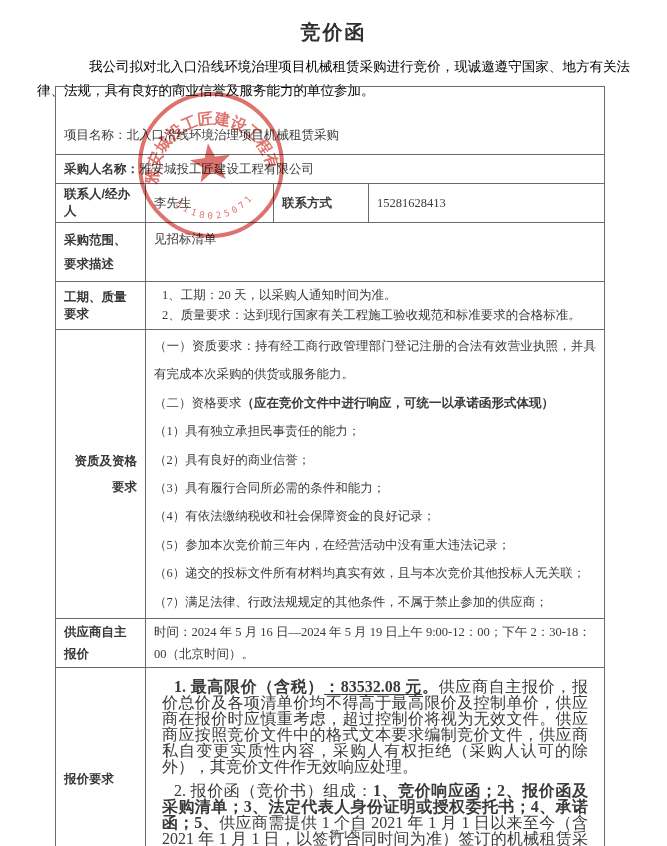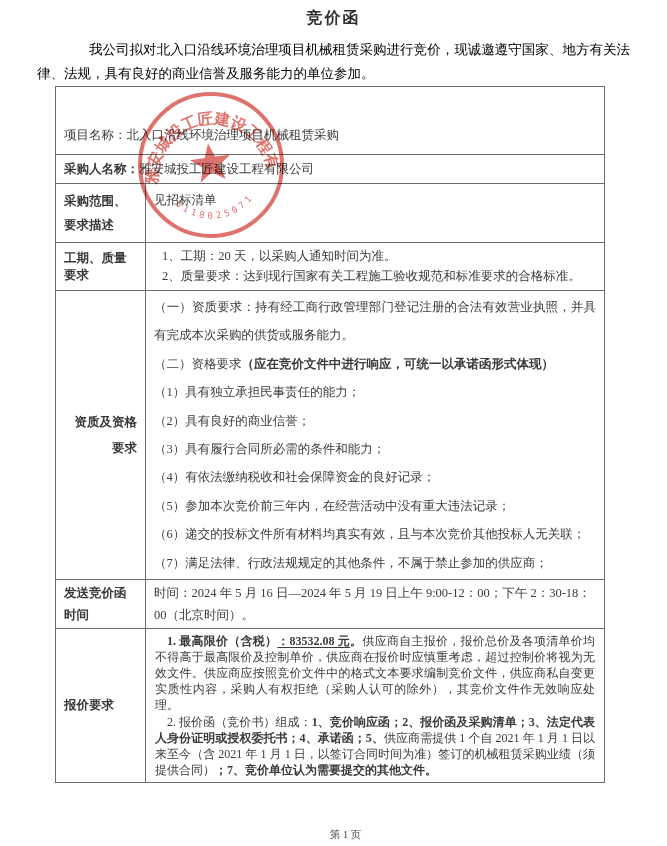--- a/index.html
+++ b/index.html
@@ -5,23 +5,23 @@
   html,body{margin:0;padding:0;}
   body{
     width:667px;height:846px;
     background:#ffffff;
     position:relative;
     font-family:"Liberation Serif","DejaVu Serif",serif;
     color:#3a3a3a;
     overflow:hidden;
   }
   .title{
-    margin:8px 0 0 0;
+    margin:19px 0 0 0;
     text-align:center;
-    font-size:16px;
+    font-size:20px;
     font-weight:bold;
     letter-spacing:2px;
     color:#2f2f2f;
   }
   .intro{
     margin:9px 37px 0 37px;
     font-size:13.5px;
     line-height:23.5px;
     text-align:justify;
     text-indent:52px;
@@ -60,21 +60,21 @@
   tr.r7 td.lbl{text-align:right; line-height:26px;}
   tr.r8 td.lbl{line-height:22px;}
   .inline-lbl{
     font-family:"Liberation Sans","DejaVu Sans",sans-serif;
     font-weight:bold;
   }
   .r6c div{line-height:19.5px;margin-left:8px;}
   .qwrap div{line-height:28.4px; font-size:12.5px; text-align:justify;}
   .r8v{line-height:22px;}
   .r9c{padding:3px 8px !important;}
-  .r9c p{margin:1px; font-size:12px; line-height:16px; text-align:justify; text-indent:12px;}
+  .r9c p{margin:8px; font-size:16px; line-height:16px; text-align:justify; text-indent:12px;}
   .b{font-weight:bold;}
   .u{text-decoration:underline; text-underline-offset:2px;}
   .footer{
     position:absolute;
     left:12px; top:828px; width:667px;
     text-align:center;
     font-size:10.5px;
     color:#4a4a4a;
   }
   .stamp{
@@ -100,20 +100,26 @@
       <col style="width:95px">
       <col style="width:236px">
   </colgroup>
   <tbody>
       <tr class="r1">
     <td colspan="4"><span>项目名称：</span><span>北入口沿线环境治理项目机械租赁采购</span></td>
   </tr>
   <tr class="r2">
     <td colspan="4"><span class="inline-lbl">采购人名称：</span><span>雅安城投工匠建设工程有限公司</span></td>
   </tr>
+  <tr class="r3">
+    <td class="lbl">联系人/经办人</td>
+    <td>李先生</td>
+    <td class="lbl">联系方式</td>
+    <td>15281628413</td>
+  </tr>
   <tr class="r5">
     <td class="lbl">采购范围、要求描述</td>
     <td colspan="3" style="vertical-align:top; padding-top:8px;">见招标清单</td>
   </tr>
   <tr class="r6">
     <td class="lbl">工期、质量要求</td>
     <td colspan="3" class="r6c">
       <div>1、工期：20 天，以采购人通知时间为准。</div>
       <div>2、质量要求：达到现行国家有关工程施工验收规范和标准要求的合格标准。</div>
     </td>
@@ -126,21 +132,21 @@
       <div>（1）具有独立承担民事责任的能力；</div>
       <div>（2）具有良好的商业信誉；</div>
       <div>（3）具有履行合同所必需的条件和能力；</div>
       <div>（4）有依法缴纳税收和社会保障资金的良好记录；</div>
       <div>（5）参加本次竞价前三年内，在经营活动中没有重大违法记录；</div>
       <div>（6）递交的投标文件所有材料均真实有效，且与本次竞价其他投标人无关联；</div>
       <div>（7）满足法律、行政法规规定的其他条件，不属于禁止参加的供应商；</div>
     </td>
   </tr>
   <tr class="r8">
-    <td class="lbl">发送竞价函时间</td>
+    <td class="lbl">供应商自主报价</td>
     <td colspan="3" class="r8v">时间：2024 年 5 月 16 日—2024 年 5 月 19 日上午 9:00-12：00；下午 2：30-18：00（北京时间）。</td>
   </tr>
   <tr class="r9">
     <td class="lbl">报价要求</td>
     <td colspan="3" class="r9c">
       <p><span class="b">1. 最高限价（含税）</span><span class="b u">：83532.08 元</span><span class="b">。</span><span>供应商自主报价，报价总价及各项清单价均不得高于最高限价及控制单价，供应商在报价时应慎重考虑，超过控制价将视为无效文件。供应商应按照竞价文件中的格式文本要求编制竞价文件，供应商私自变更实质性内容，采购人有权拒绝（采购人认可的除外），其竞价文件作无效响应处理。</span></p>
       <p><span>2. 报价函（竞价书）组成：</span><span class="b">1、竞价响应函；2、报价函及采购清单；3、法定代表人身份证明或授权委托书；4、承诺函；5、</span><span>供应商需提供 1 个自 2021 年 1 月 1 日以来至今（含 2021 年 1 月 1 日，以签订合同时间为准）签订的机械租赁采购业绩（须提供合同）</span><span class="b">；7、竞价单位认为需要提交的其他文件。</span></p>
     </td>
   </tr>
 </tbody>

